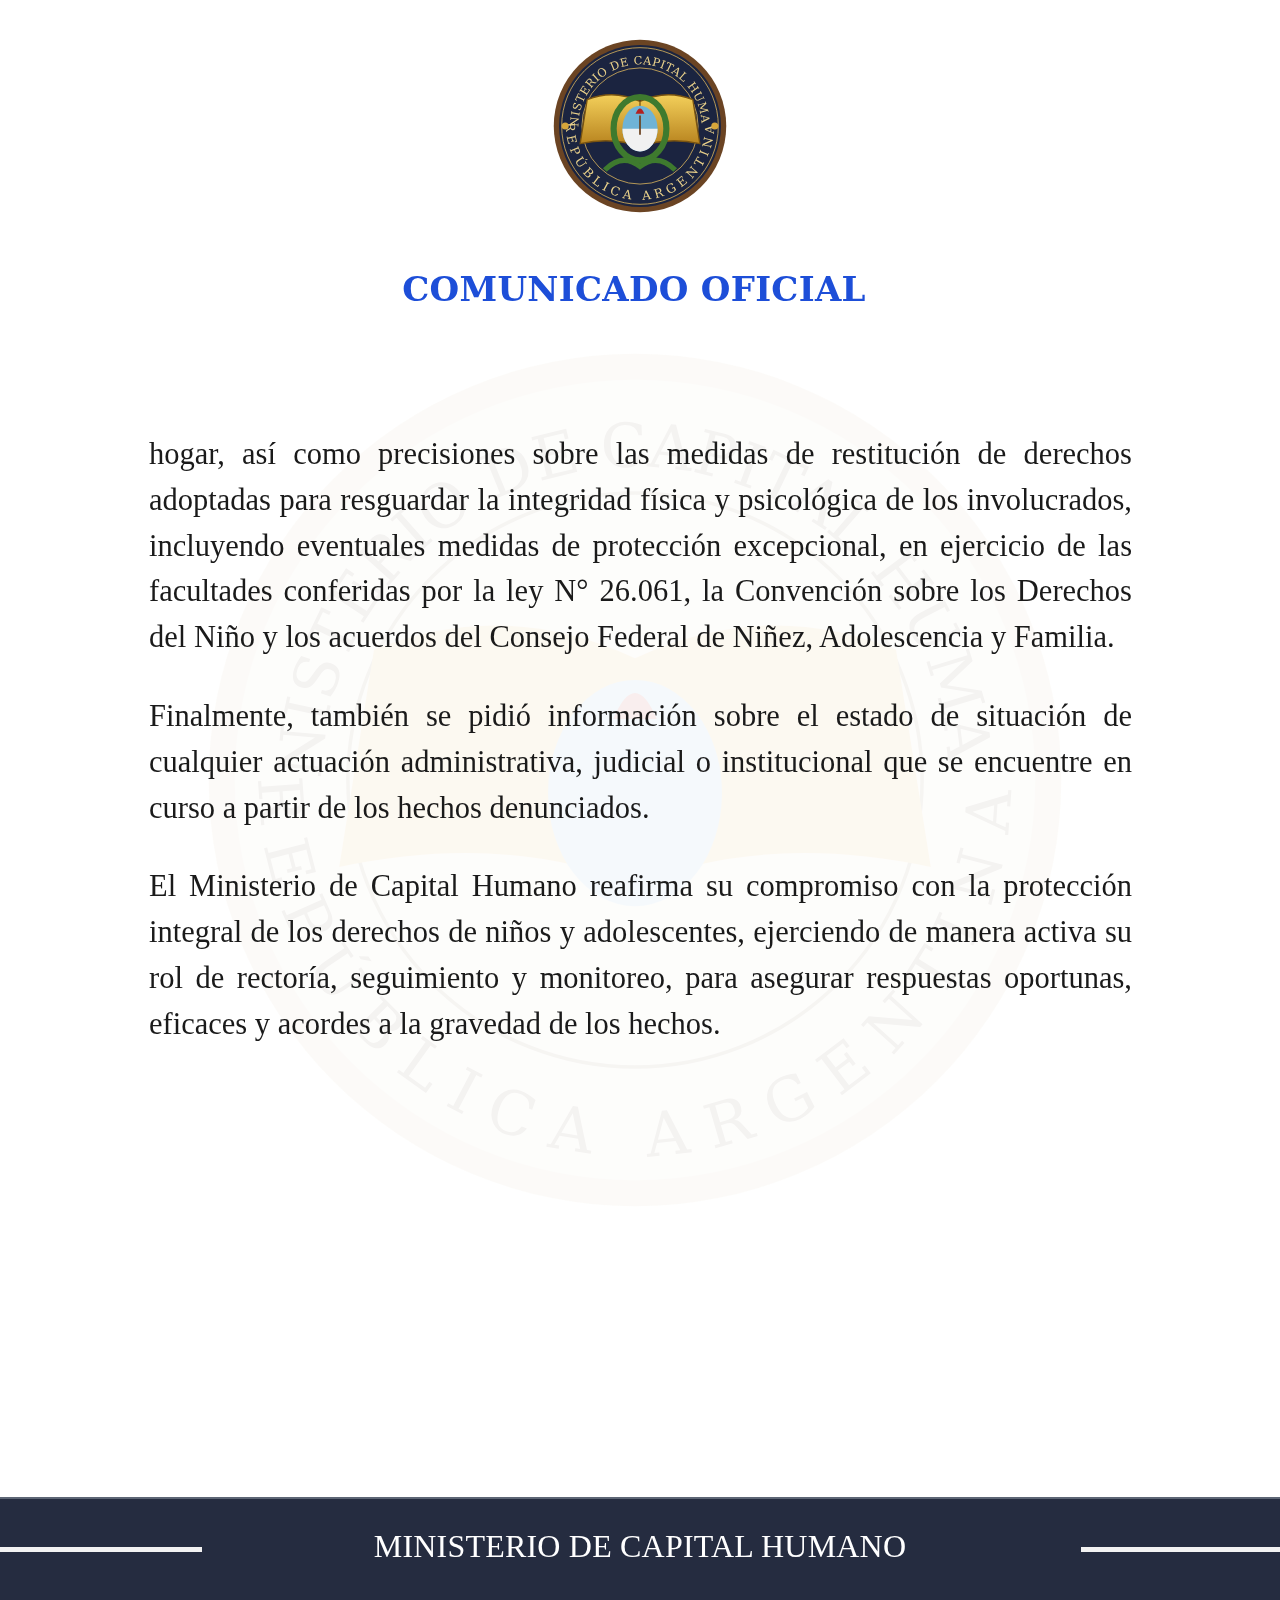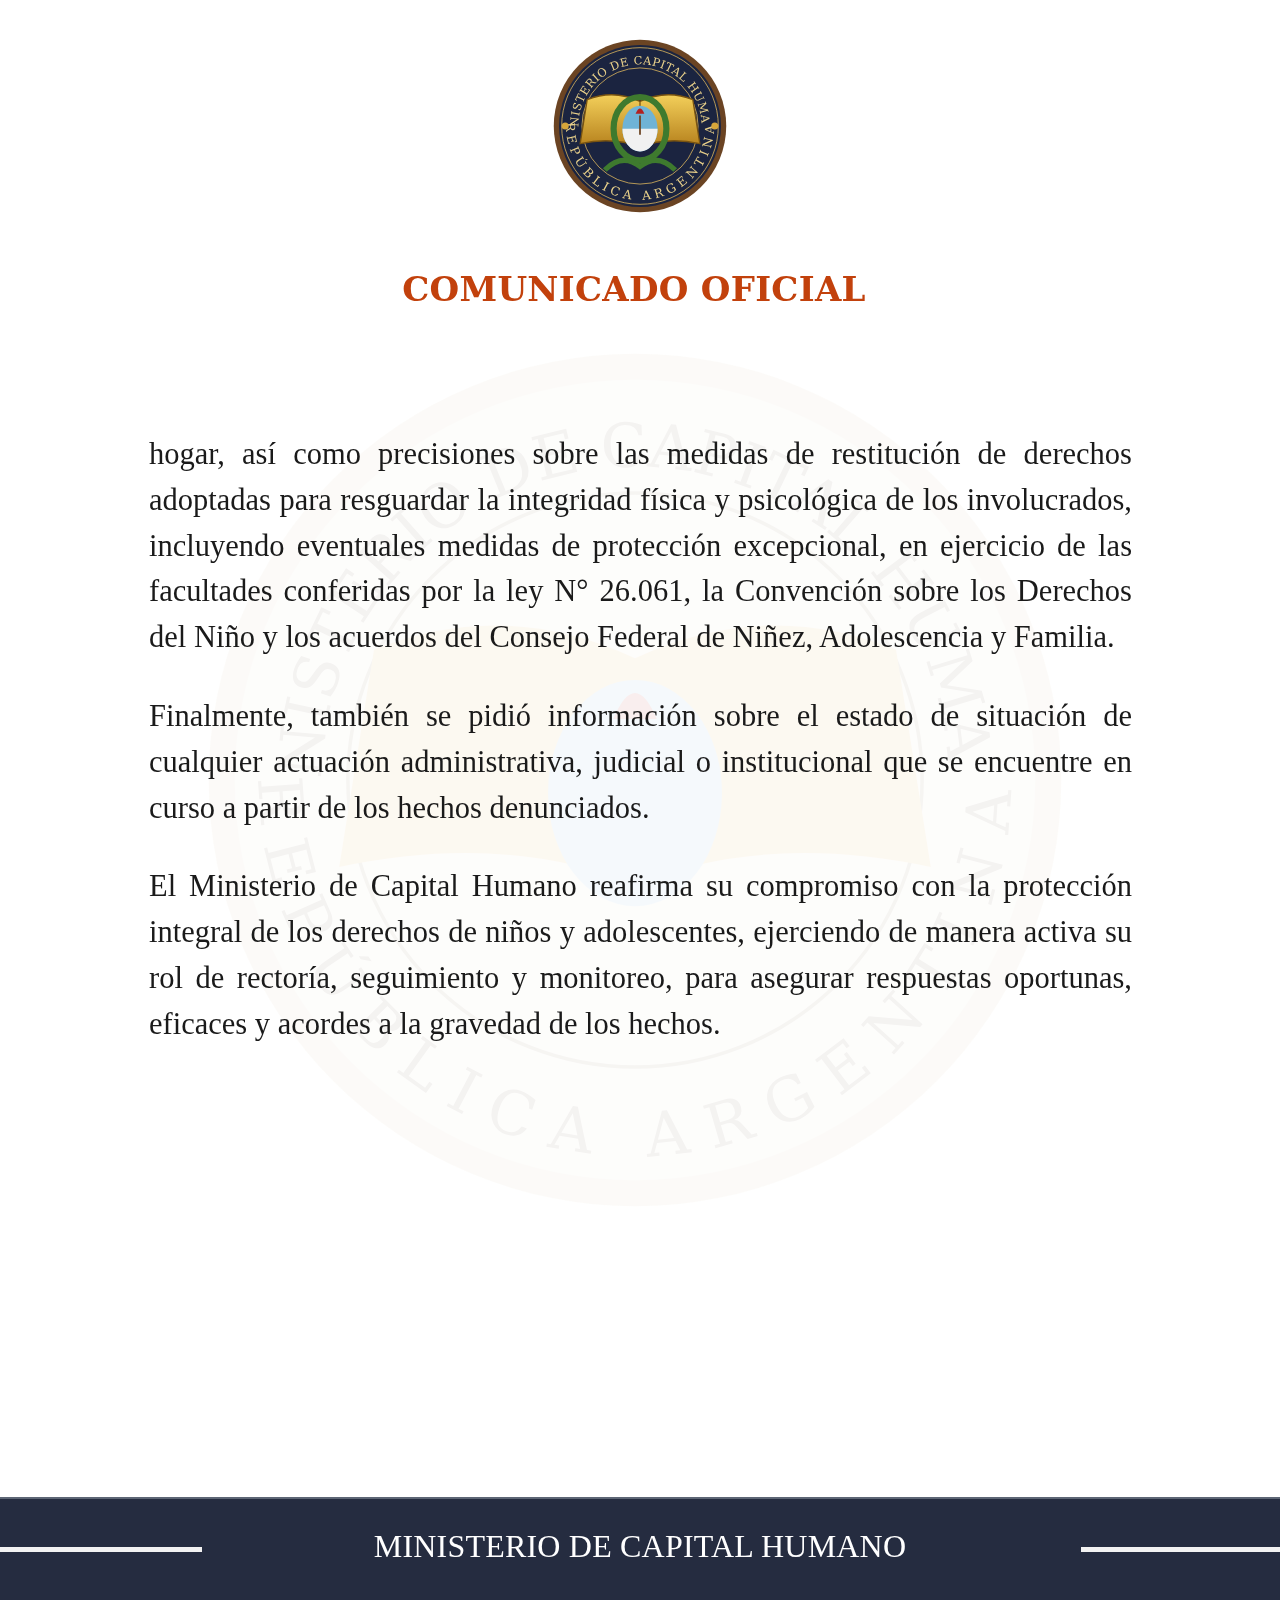--- a/index.html
+++ b/index.html
@@ -8,21 +8,21 @@
     background: #ffffff;
     font-family: "DejaVu Serif", "Liberation Serif", serif;
     color: #1c1c1c;
   }
   .seal {
     position: absolute; left: 552px; top: 38px; width: 176px; height: 176px;
   }
   .title {
     position: absolute; left: 0; right: 12px; top: 246px; text-align: center;
     font-family: "DejaVu Serif", serif; font-weight: bold; font-size: 34px;
-    letter-spacing: 0.3px; color: #c2410c;
+    letter-spacing: 0.3px; color: #1d4ed8;
   }
   .watermark {
     position: absolute; left: 200px; top: 345px; width: 870px; height: 870px;
     opacity: 0.07; pointer-events: none;
   }
   .body {
     position: absolute; left: 149px; top: 432px; width: 983px;
     font-size: 30.5px; line-height: 45.8px; text-align: justify;
     color: #1a1a1a;
     font-family: "Liberation Serif", "DejaVu Serif", serif;

